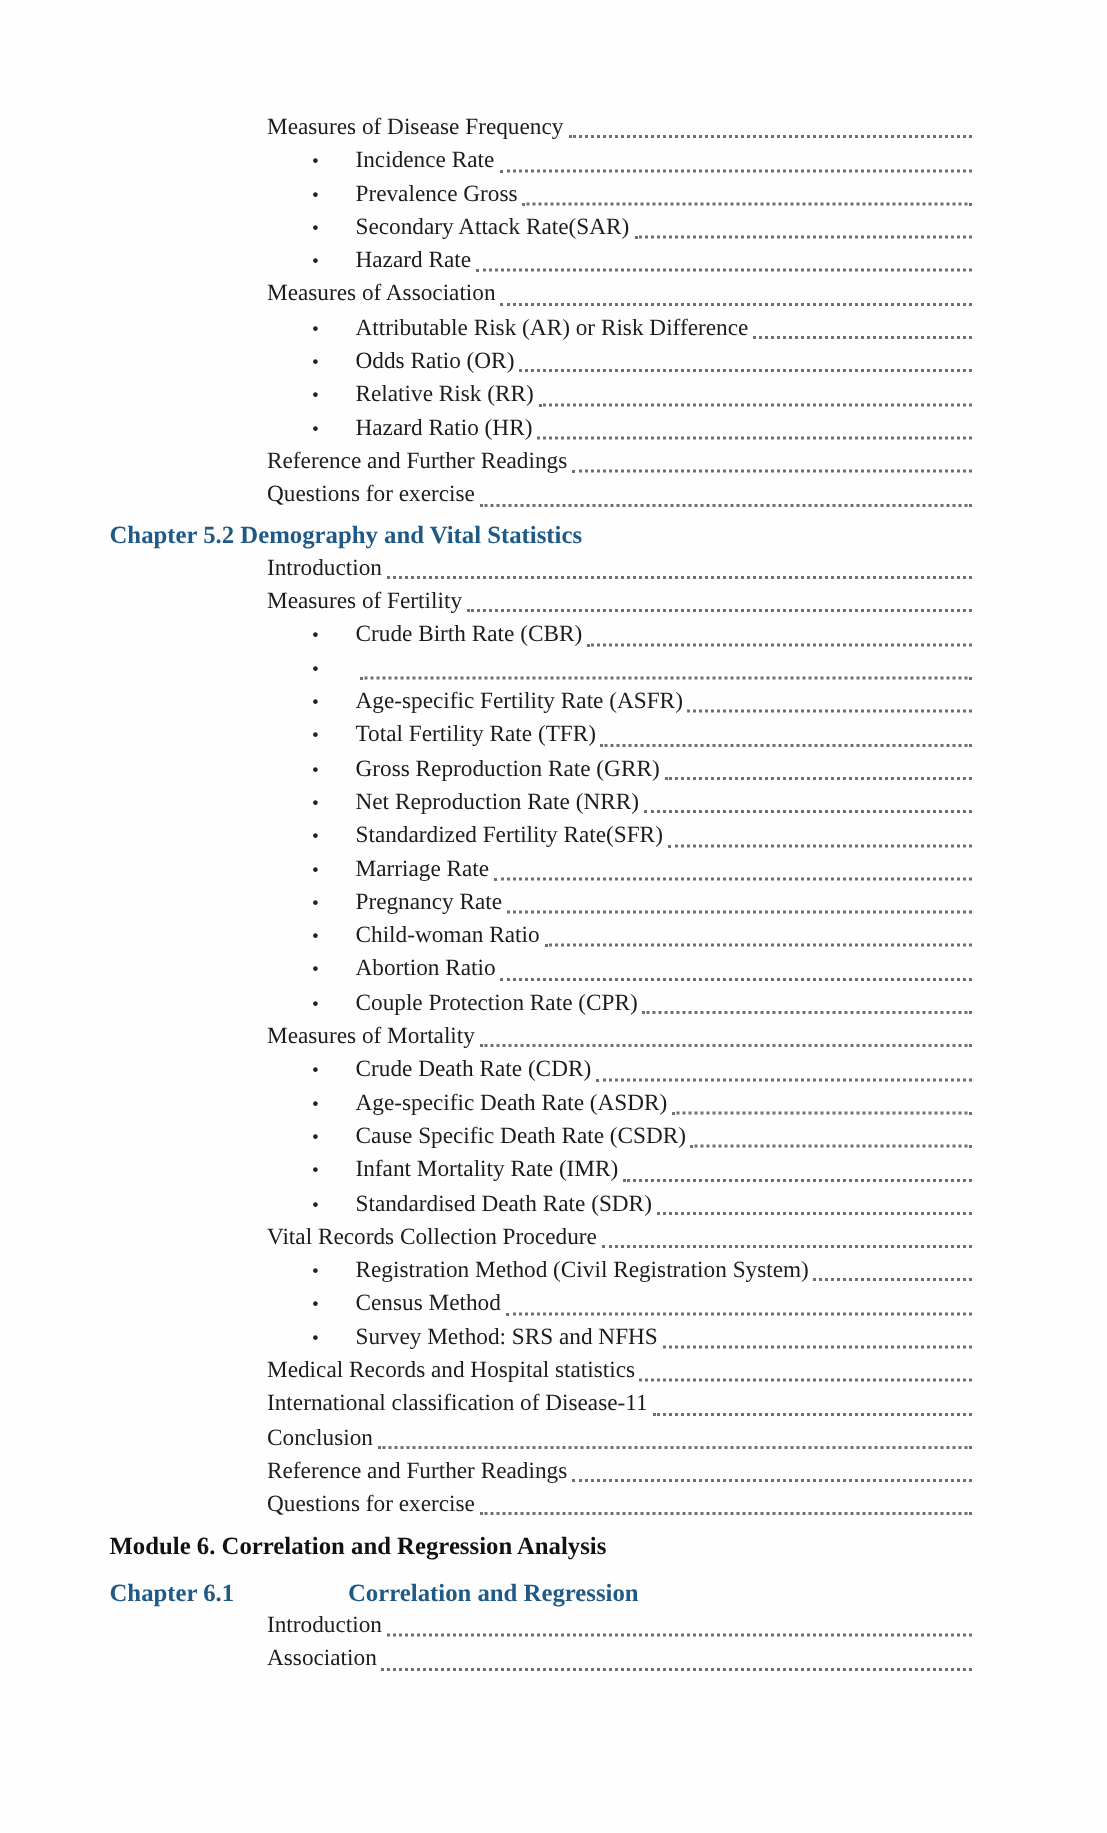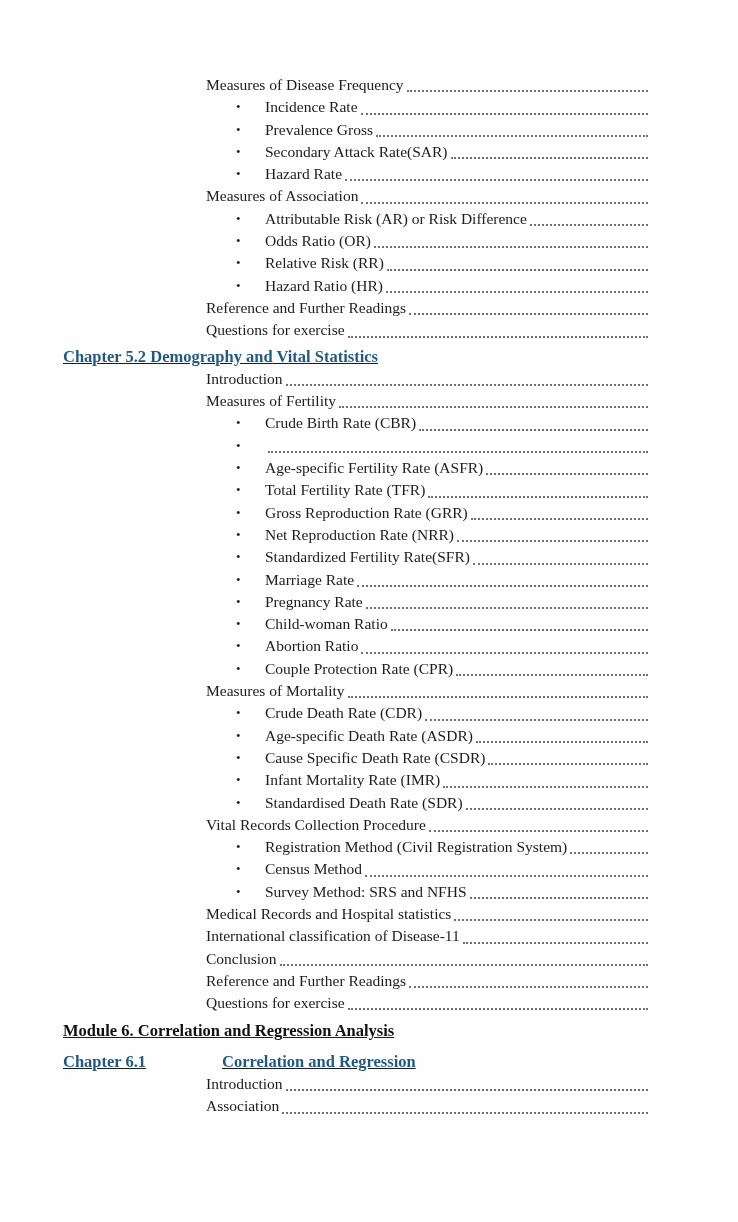--- a/index.html
+++ b/index.html
@@ -22,44 +22,42 @@
   }
   .row {
     display: flex;
     align-items: flex-start;
     line-height: 22.3px;
     height: 22.3px;
     font-size: 15.5px;
     padding-right: 90px;
     box-sizing: border-box;
     white-space: nowrap;
-    margin-left: 28px;
   }
   .row.section { padding-left: 178px; }
   .row.bullet  { padding-left: 208px; }
   .bullet-mark {
     width: 29px;
     flex: 0 0 29px;
     font-size: 13px;
     color: #222;
   }
   .label { color: #1c1c1c; }
   .leader {
     flex: 1 1 auto;
     align-self: flex-end;
     margin-left: 3px;
     margin-bottom: 4px;
     border-bottom: 2px dotted var(--leader-color, #707070);
     min-width: 8px;
   }
   .row.chapter, .row.module, .row.chapter-split {
-    padding-left: 35px;
+    padding-left: 73px;
     font-weight: bold;
     font-size: 16.5px;
-    text-decoration: underline;
   }
   .row.chapter { margin-top: 4px; }
   .row.chapter .label,
   .row.chapter-split .label,
   .row.chapter-split .chapter-title {
     color: var(--accent-color, #1f5a87);
   }
   .row.module { margin-top: 6px; }
   .row.module .label { color: #111111; }
   .row.chapter-split { margin-top: 8px; gap: 36px; }

